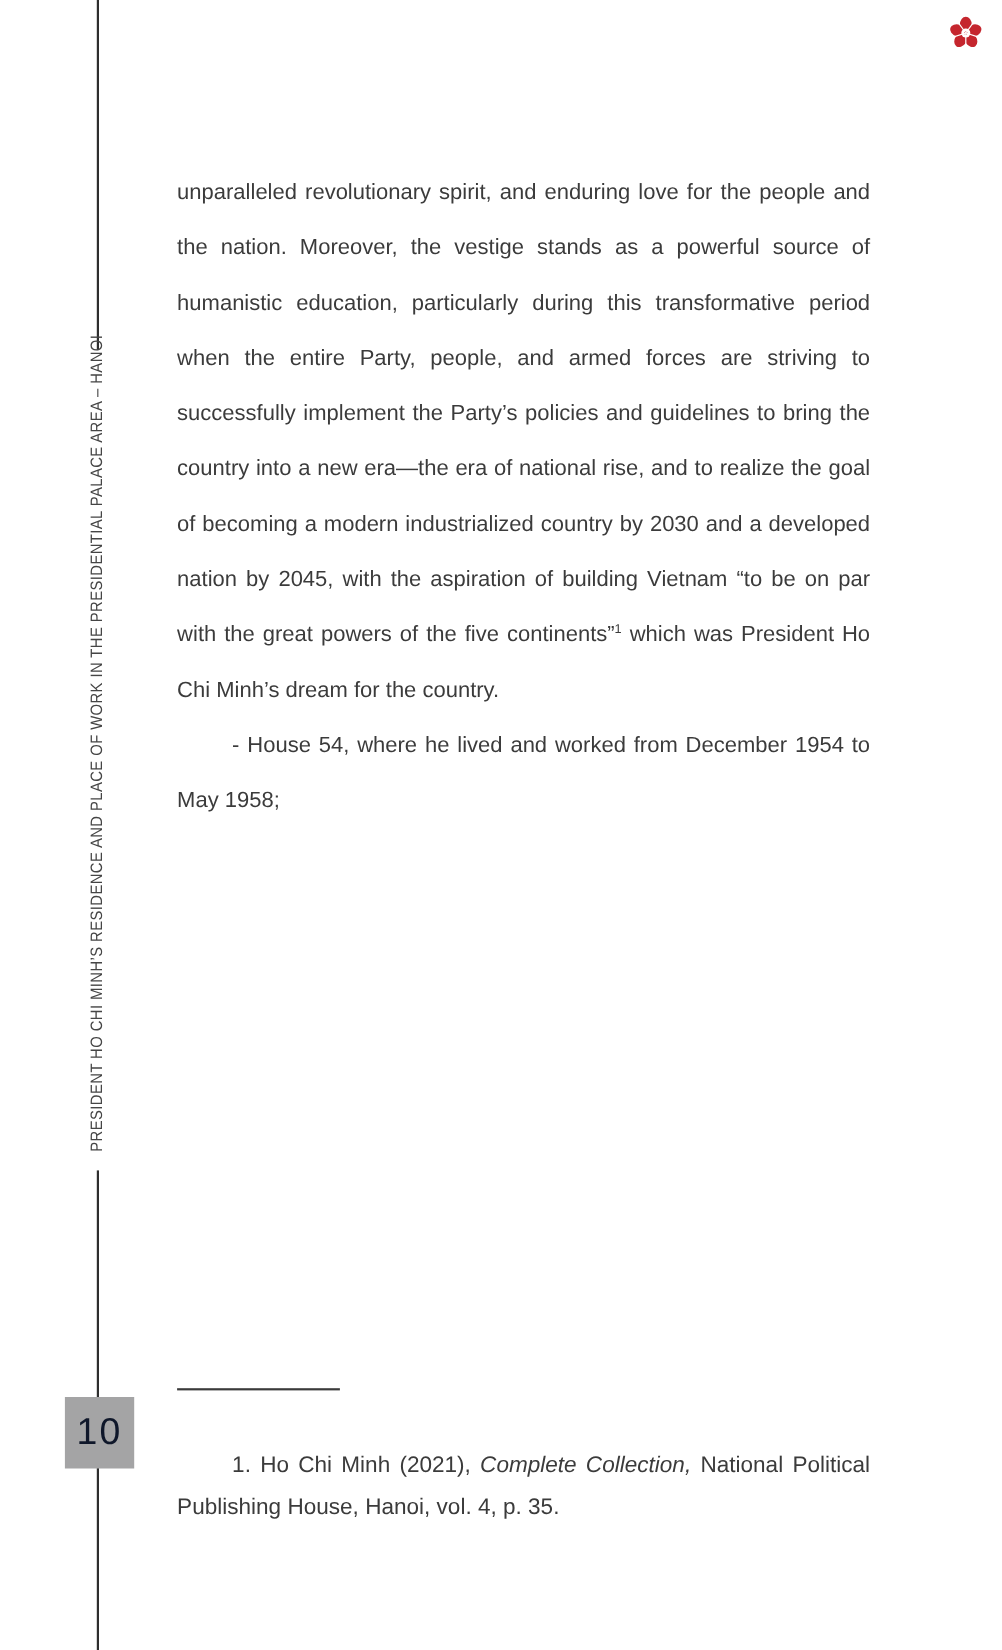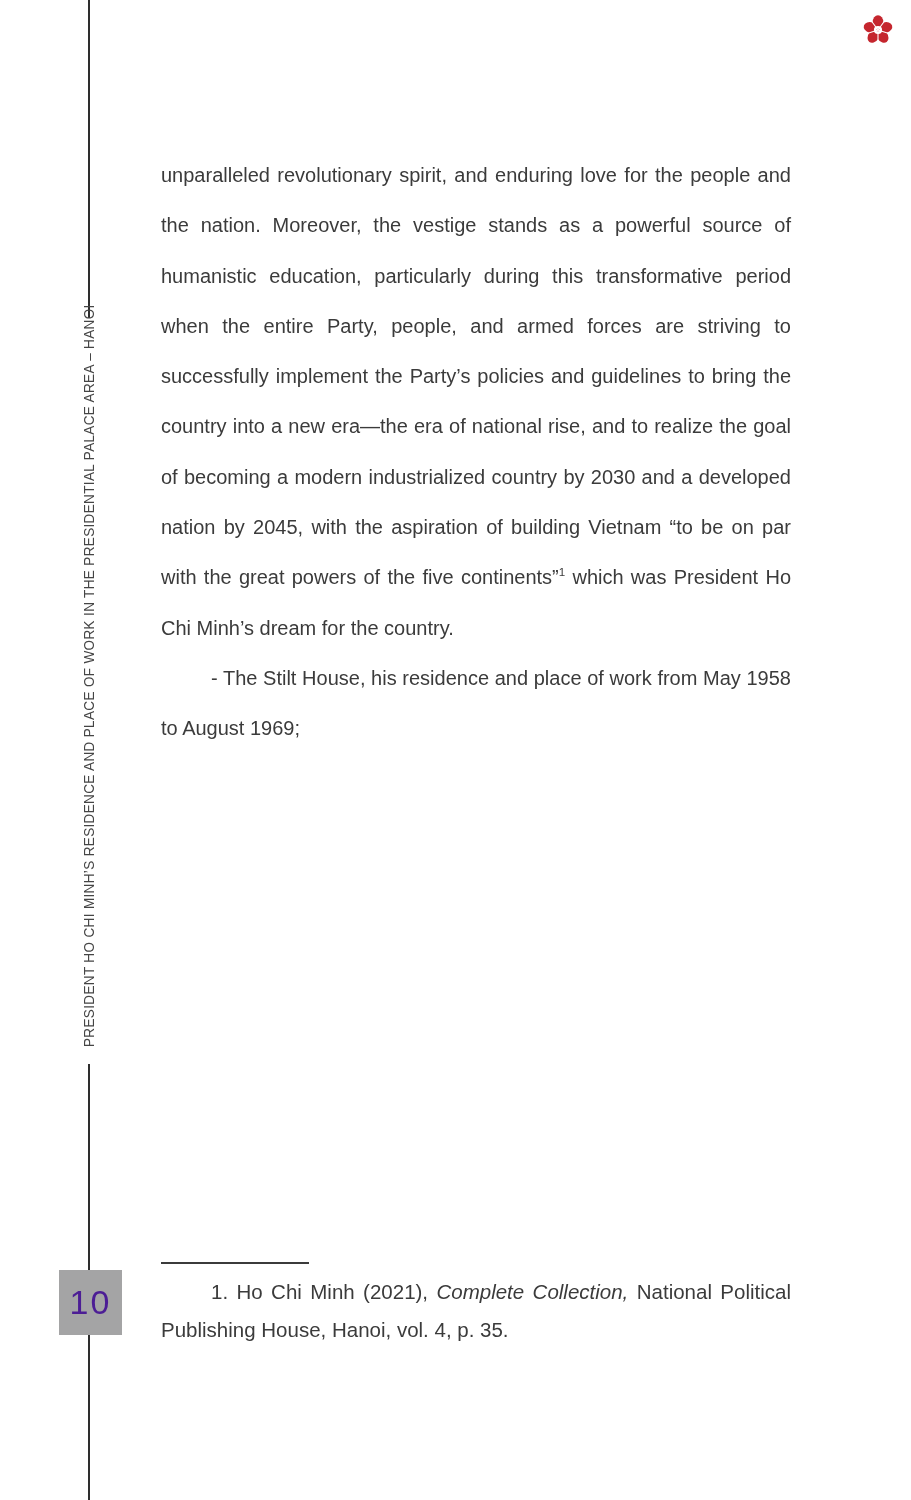--- a/index.html
+++ b/index.html
@@ -52,40 +52,40 @@
 
   
   .footnote-rule {
     position: absolute;
     left: 161px; top: 1262px;
     width: 148px; height: 2px;
     background: #3b3b3b;
   }
   .footnote {
     position: absolute;
-    left: 161px; top: 1273px;
+    left: 161px; top: 1313px;
     width: 630px;
     font-size: 20.5px;
     line-height: 38px;
     text-align: justify;
     text-indent: 50px;
   }
   .footnote .italic { font-style: italic; }
 
   
   .page-box {
     position: absolute;
     left: 59px; top: 1270px;
     width: 63px; height: 65px;
     background: #a4a4a5;
     display: flex; align-items: center; justify-content: center;
     z-index: 2;
   }
   .page-box .num {
-    color: #4c1d95;
+    color: #0f172a;
     font-size: 34px;
     letter-spacing: 2px;
     font-weight: normal;
   }
 </style>
 </head>
 <body>
 
 <div class="vrule vrule-top"></div>
 
@@ -109,21 +109,21 @@
       <line x1="16" y1="16" x2="16" y2="3" transform="rotate(108 16 16)"></line>
       <line x1="16" y1="16" x2="16" y2="3" transform="rotate(180 16 16)"></line>
       <line x1="16" y1="16" x2="16" y2="3" transform="rotate(252 16 16)"></line>
       <line x1="16" y1="16" x2="16" y2="3" transform="rotate(324 16 16)"></line>
     </g>
   </svg>
 </div>
 
 <div class="body-text">
   <p><span>unparalleled revolutionary spirit, and enduring love for the people and the nation. Moreover, the vestige stands as a powerful source of humanistic education, particularly during this transformative period when the entire Party, people, and armed forces are striving to successfully implement the Party’s policies and guidelines to bring the country into a new era—the era of national rise, and to realize the goal of becoming a modern industrialized country by 2030 and a developed nation by 2045, with the aspiration of building Vietnam “to be on par with the great powers of the five continents”</span><span class="sup">1</span><span> which was President Ho Chi Minh’s dream for the country.</span></p>
-  <p class="indent">- The Stilt House, his residence and place of work from May 1958 to August 1969;</p>
+  <p class="indent">- House 54, where he lived and worked from December 1954 to May 1958;</p>
 </div>
 
 <div class="footnote-rule"></div>
 
 <div class="footnote">
   <span>1. Ho Chi Minh (2021), </span><span class="italic">Complete Collection,</span><span> National Political Publishing House, Hanoi, vol. 4, p. 35.</span>
 </div>
 
 <div class="page-box">
   <span class="num">10</span>

